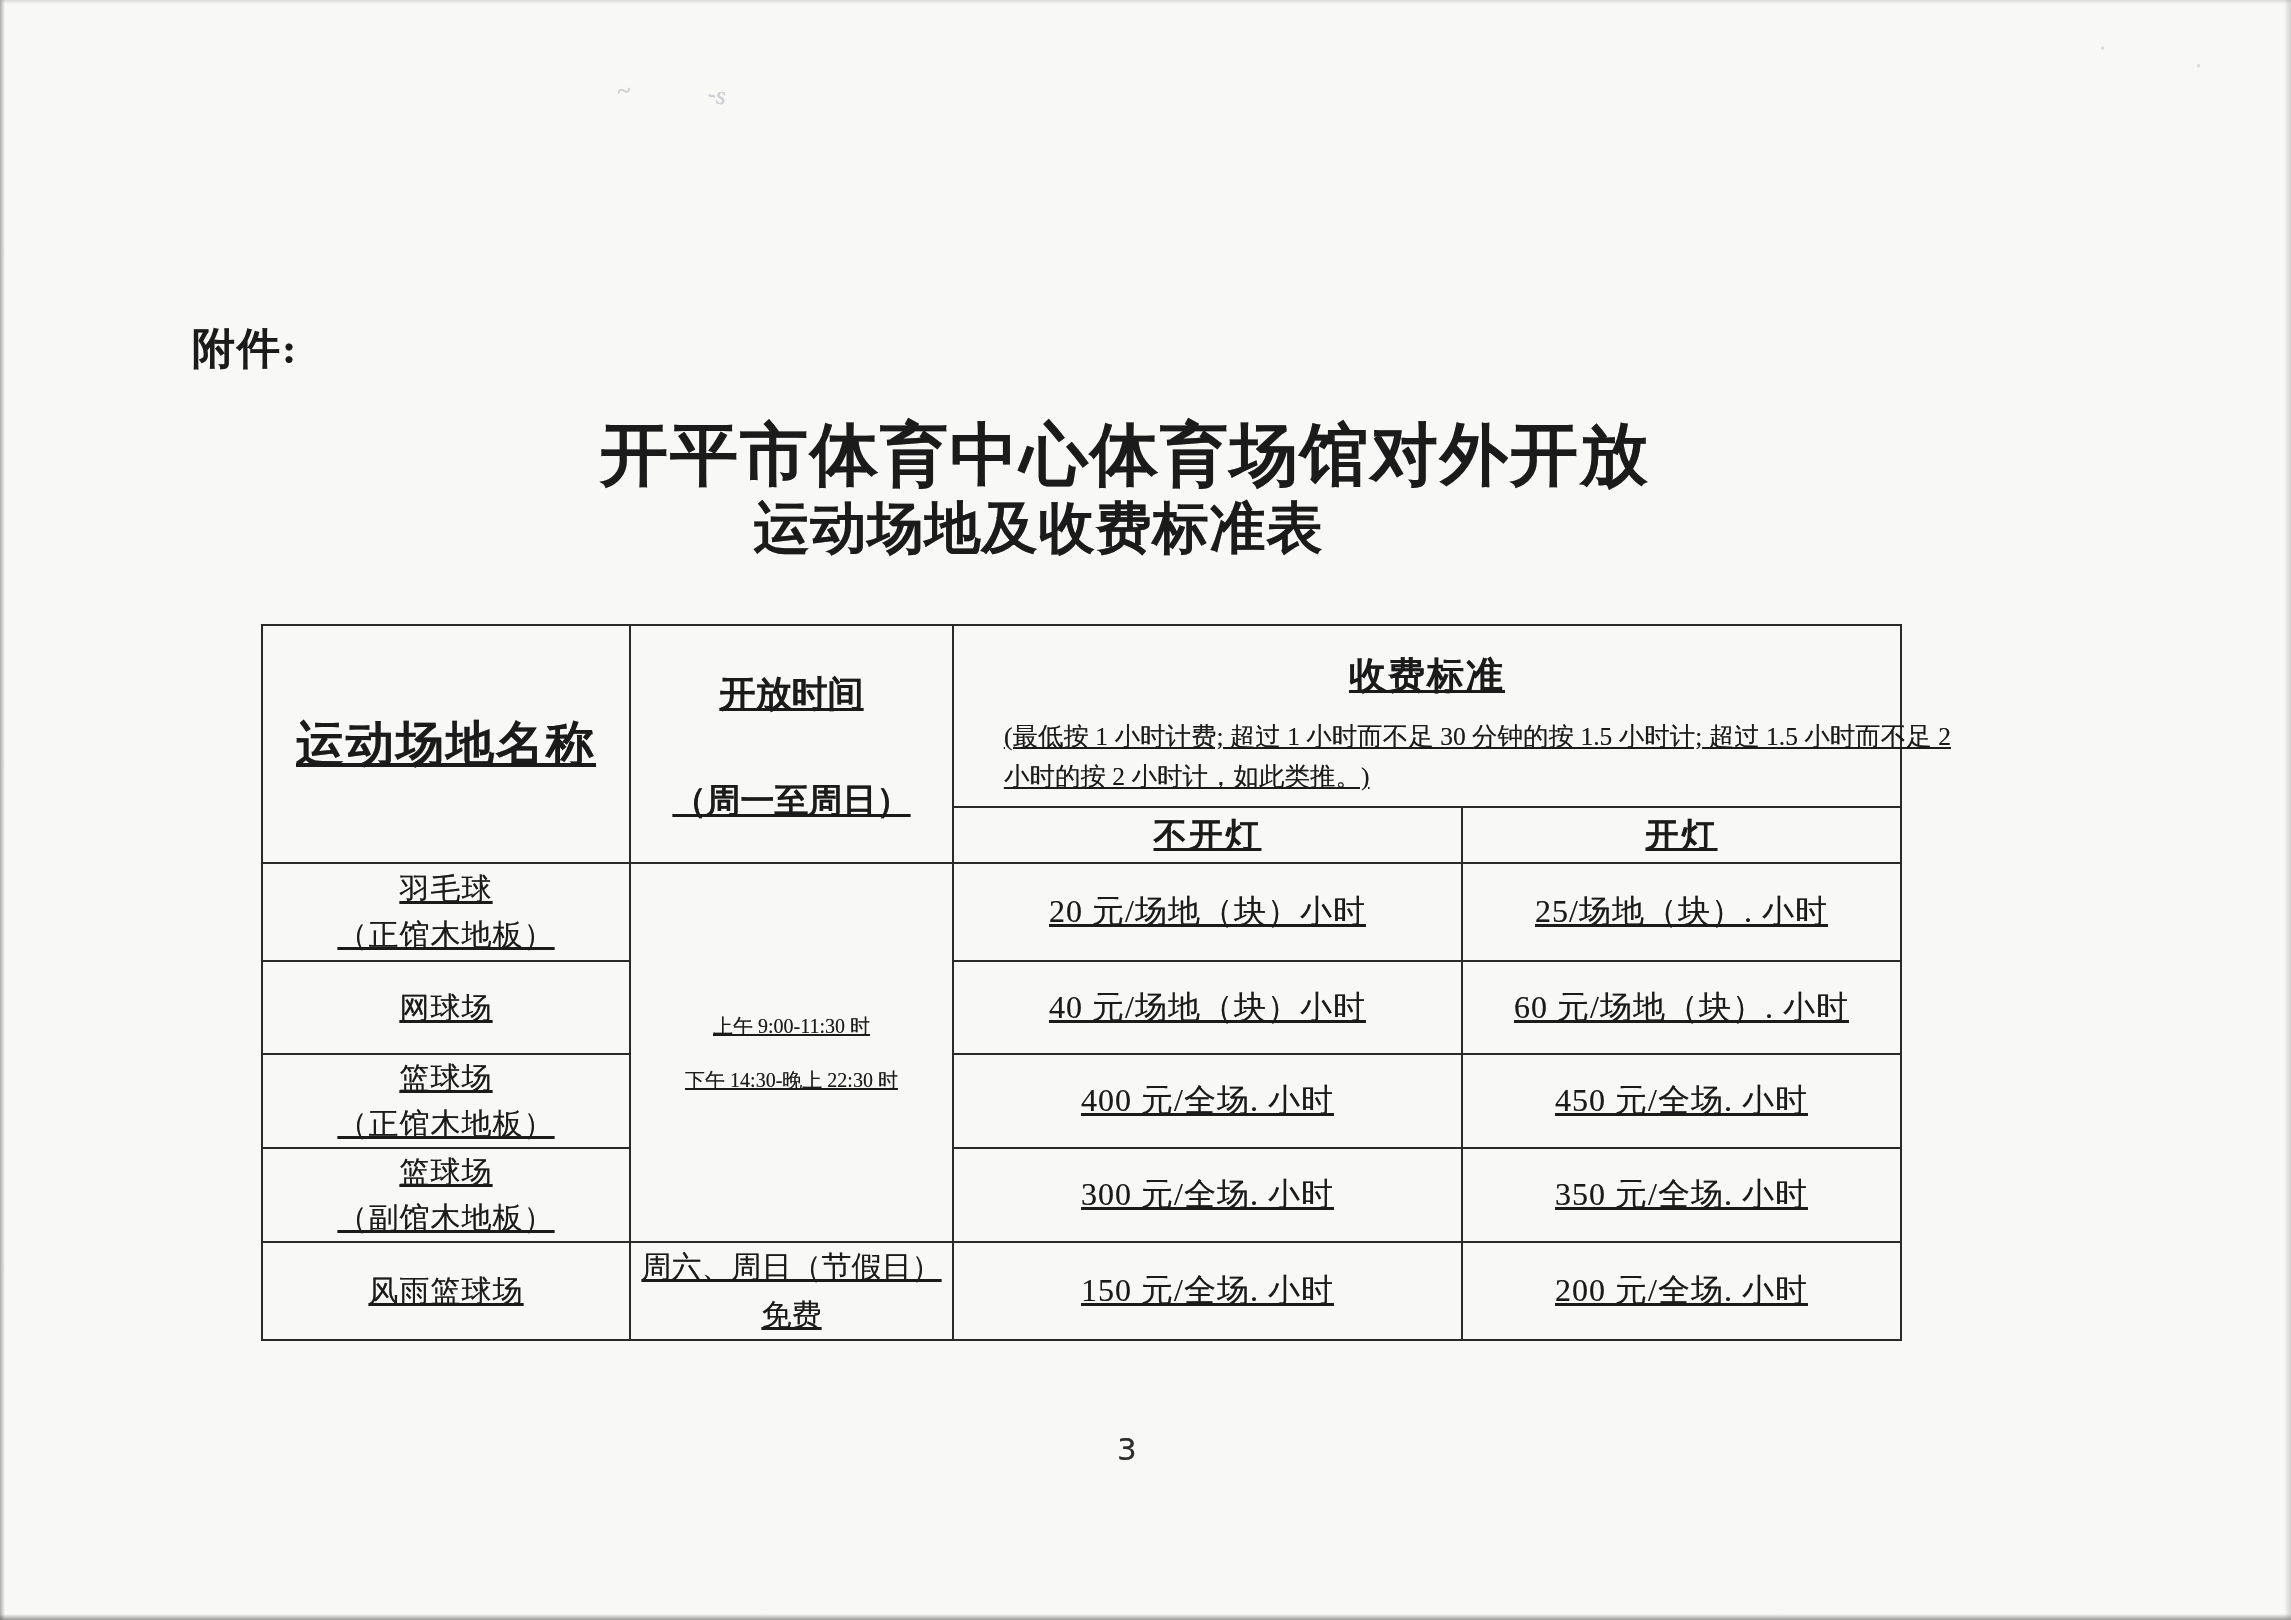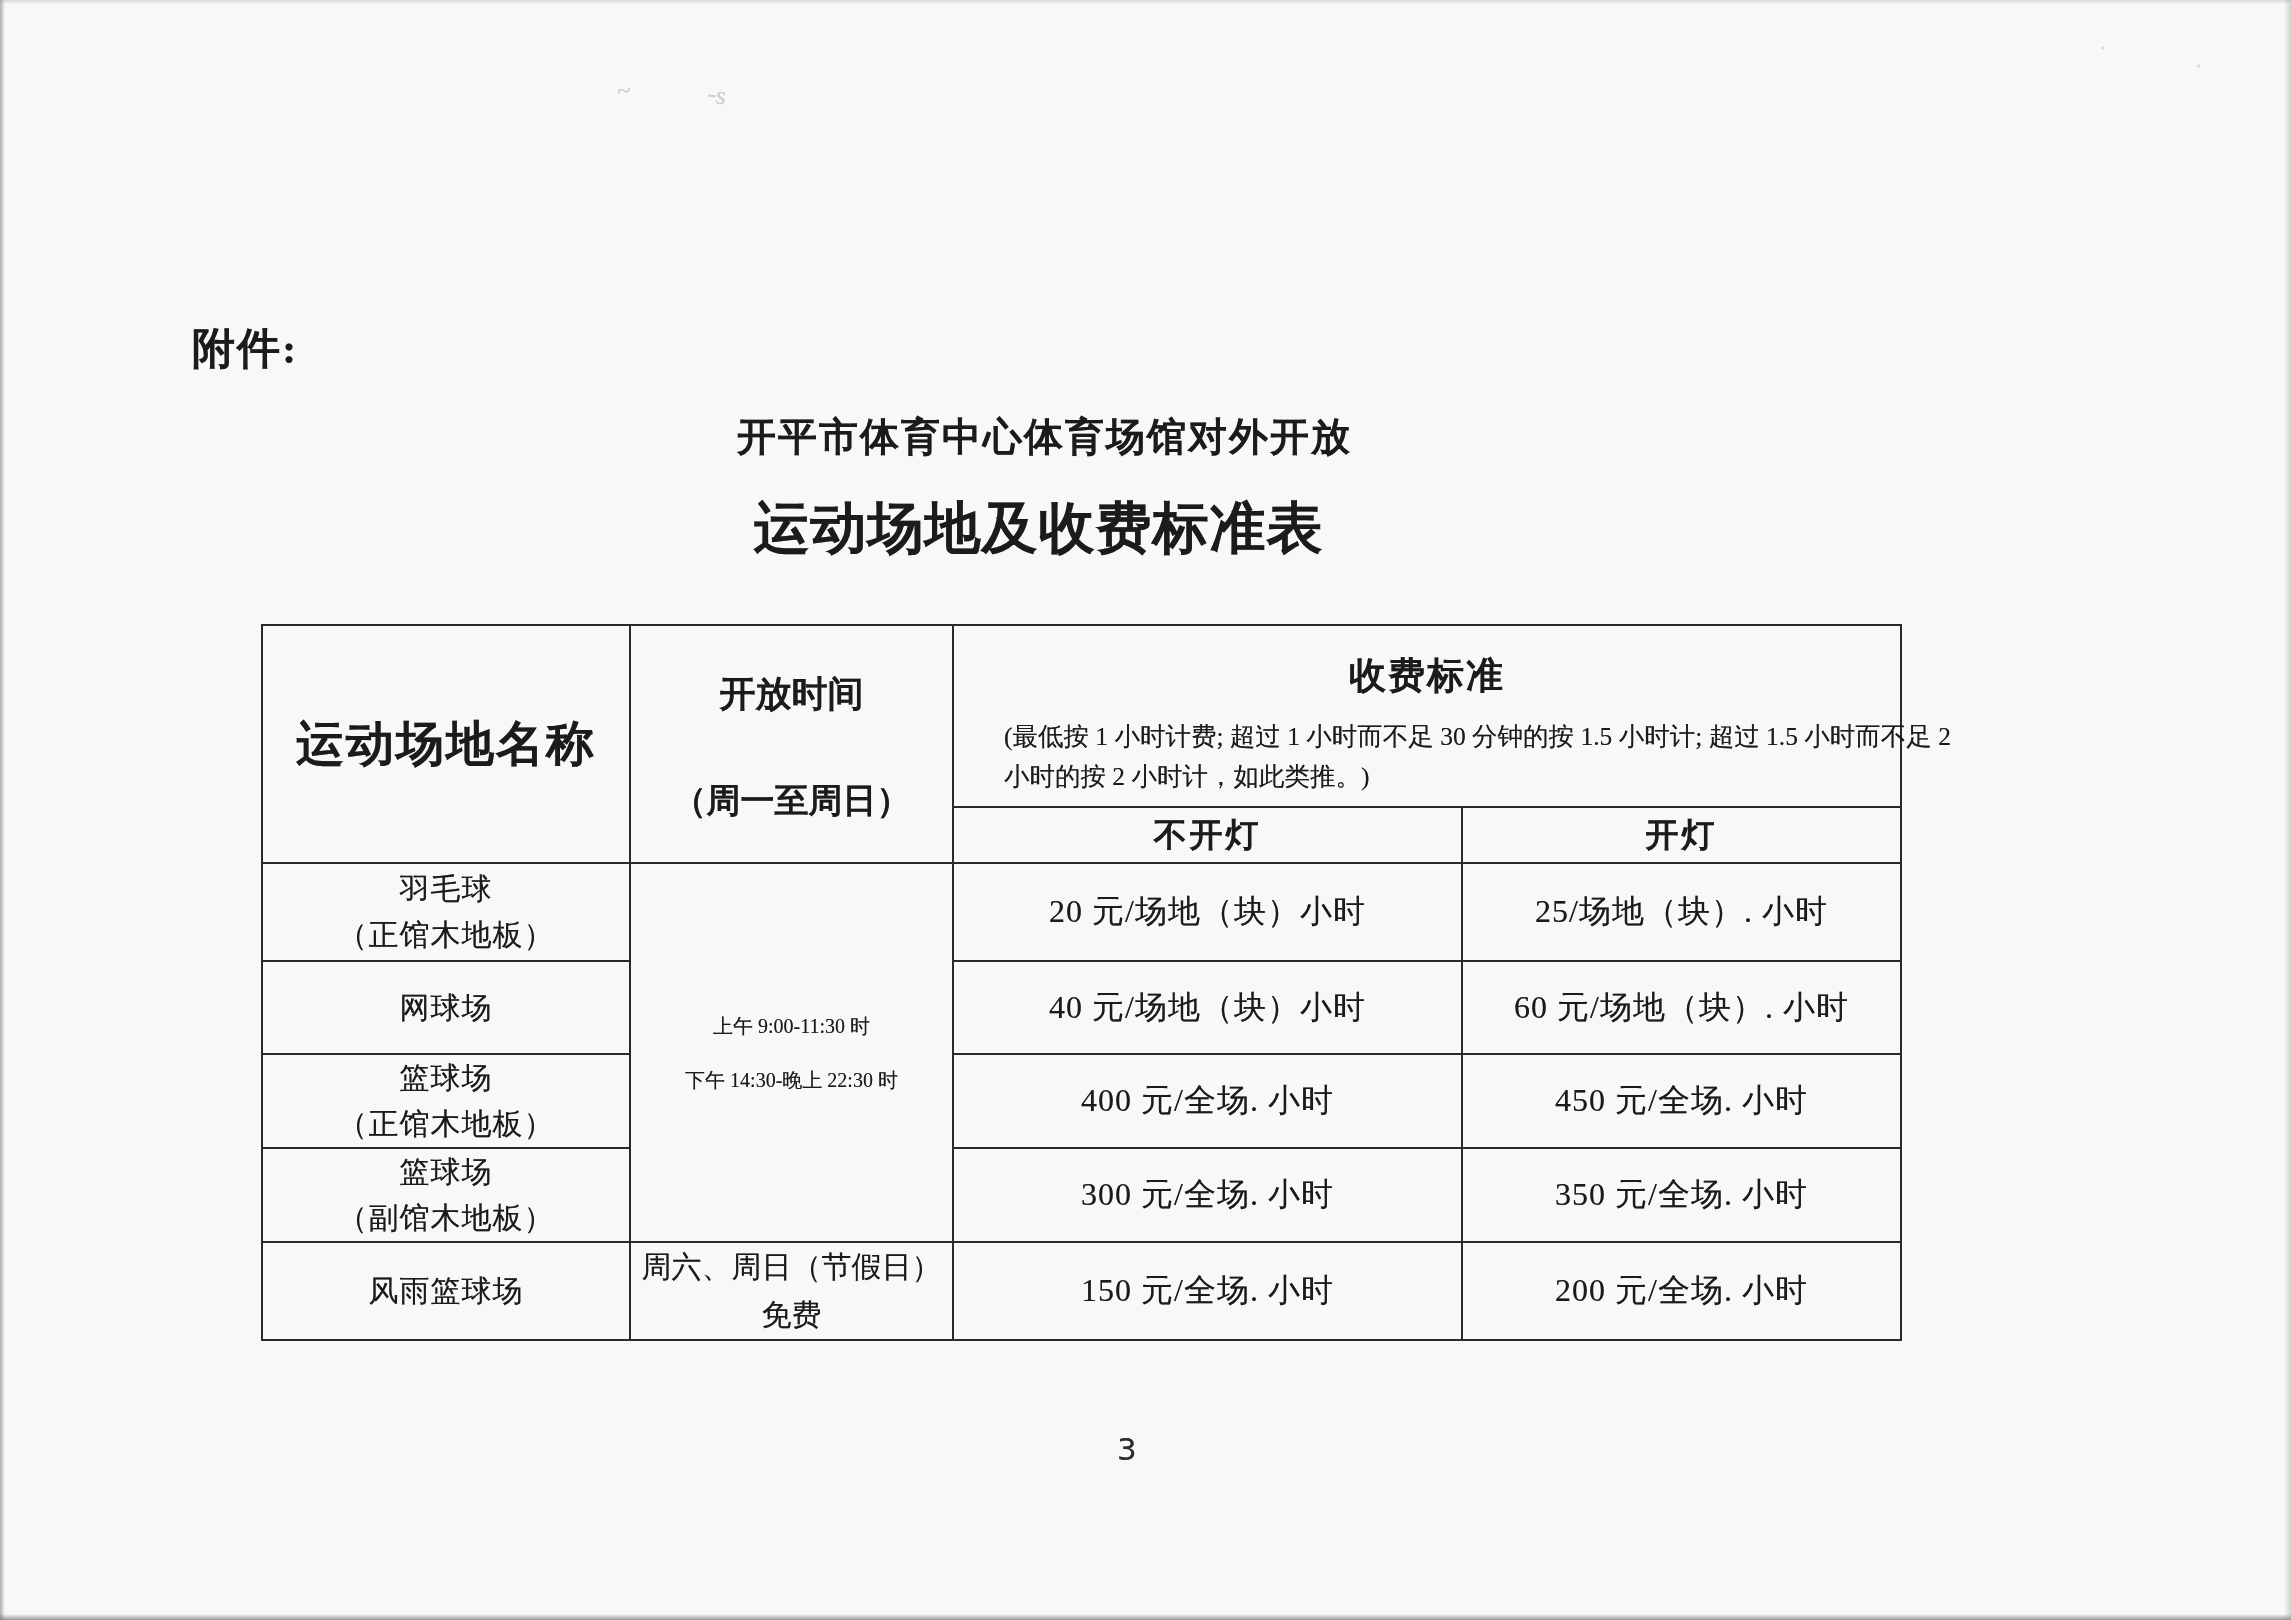--- a/index.html
+++ b/index.html
@@ -25,33 +25,34 @@
   .smudge.s1{left:617px;top:76px;}
   .smudge.s2{left:708px;top:80px;transform:rotate(12deg);}
   .smudge.s3{left:2098px;top:33px;opacity:.3;transform:rotate(80deg);}
   .smudge.s4{left:2194px;top:51px;opacity:.3;transform:rotate(70deg);}
 
   .attachment{
     position:absolute;left:192px;top:320px;
     font-size:43px;font-weight:bold;letter-spacing:2px;
   }
   .title{position:absolute;text-align:center;font-weight:bold;white-space:nowrap;}
-  .title.l1{left:564px;top:410px;width:961px;font-size:39px;letter-spacing:2px;}
+  .title.l1{left:600px;top:410px;width:961px;font-size:68px;letter-spacing:2px;}
   .title.l2{left:725px;top:491px;width:627px;font-size:56px;letter-spacing:1px;}
 
   table.fee-table{
     position:absolute;left:261px;top:624px;
     width:1639px;height:690px;
     border-collapse:collapse;table-layout:fixed;
     border:2.9px solid var(--border);
   }
   table.fee-table td{
     border:2px solid var(--border);
     padding:0;vertical-align:middle;text-align:center;
     overflow:visible;
+    text-decoration:underline;
   }
   tr.hr1{height:182px;}
   tr.hr2{height:56px;}
   tr.r0{height:98px;}
   tr.r1{height:93px;}
   tr.r2{height:93px;}
   tr.r3{height:85px;}
   tr.r4{height:82px;}
 
   .venue-h{font-size:48px;font-weight:bold;letter-spacing:2px;}

